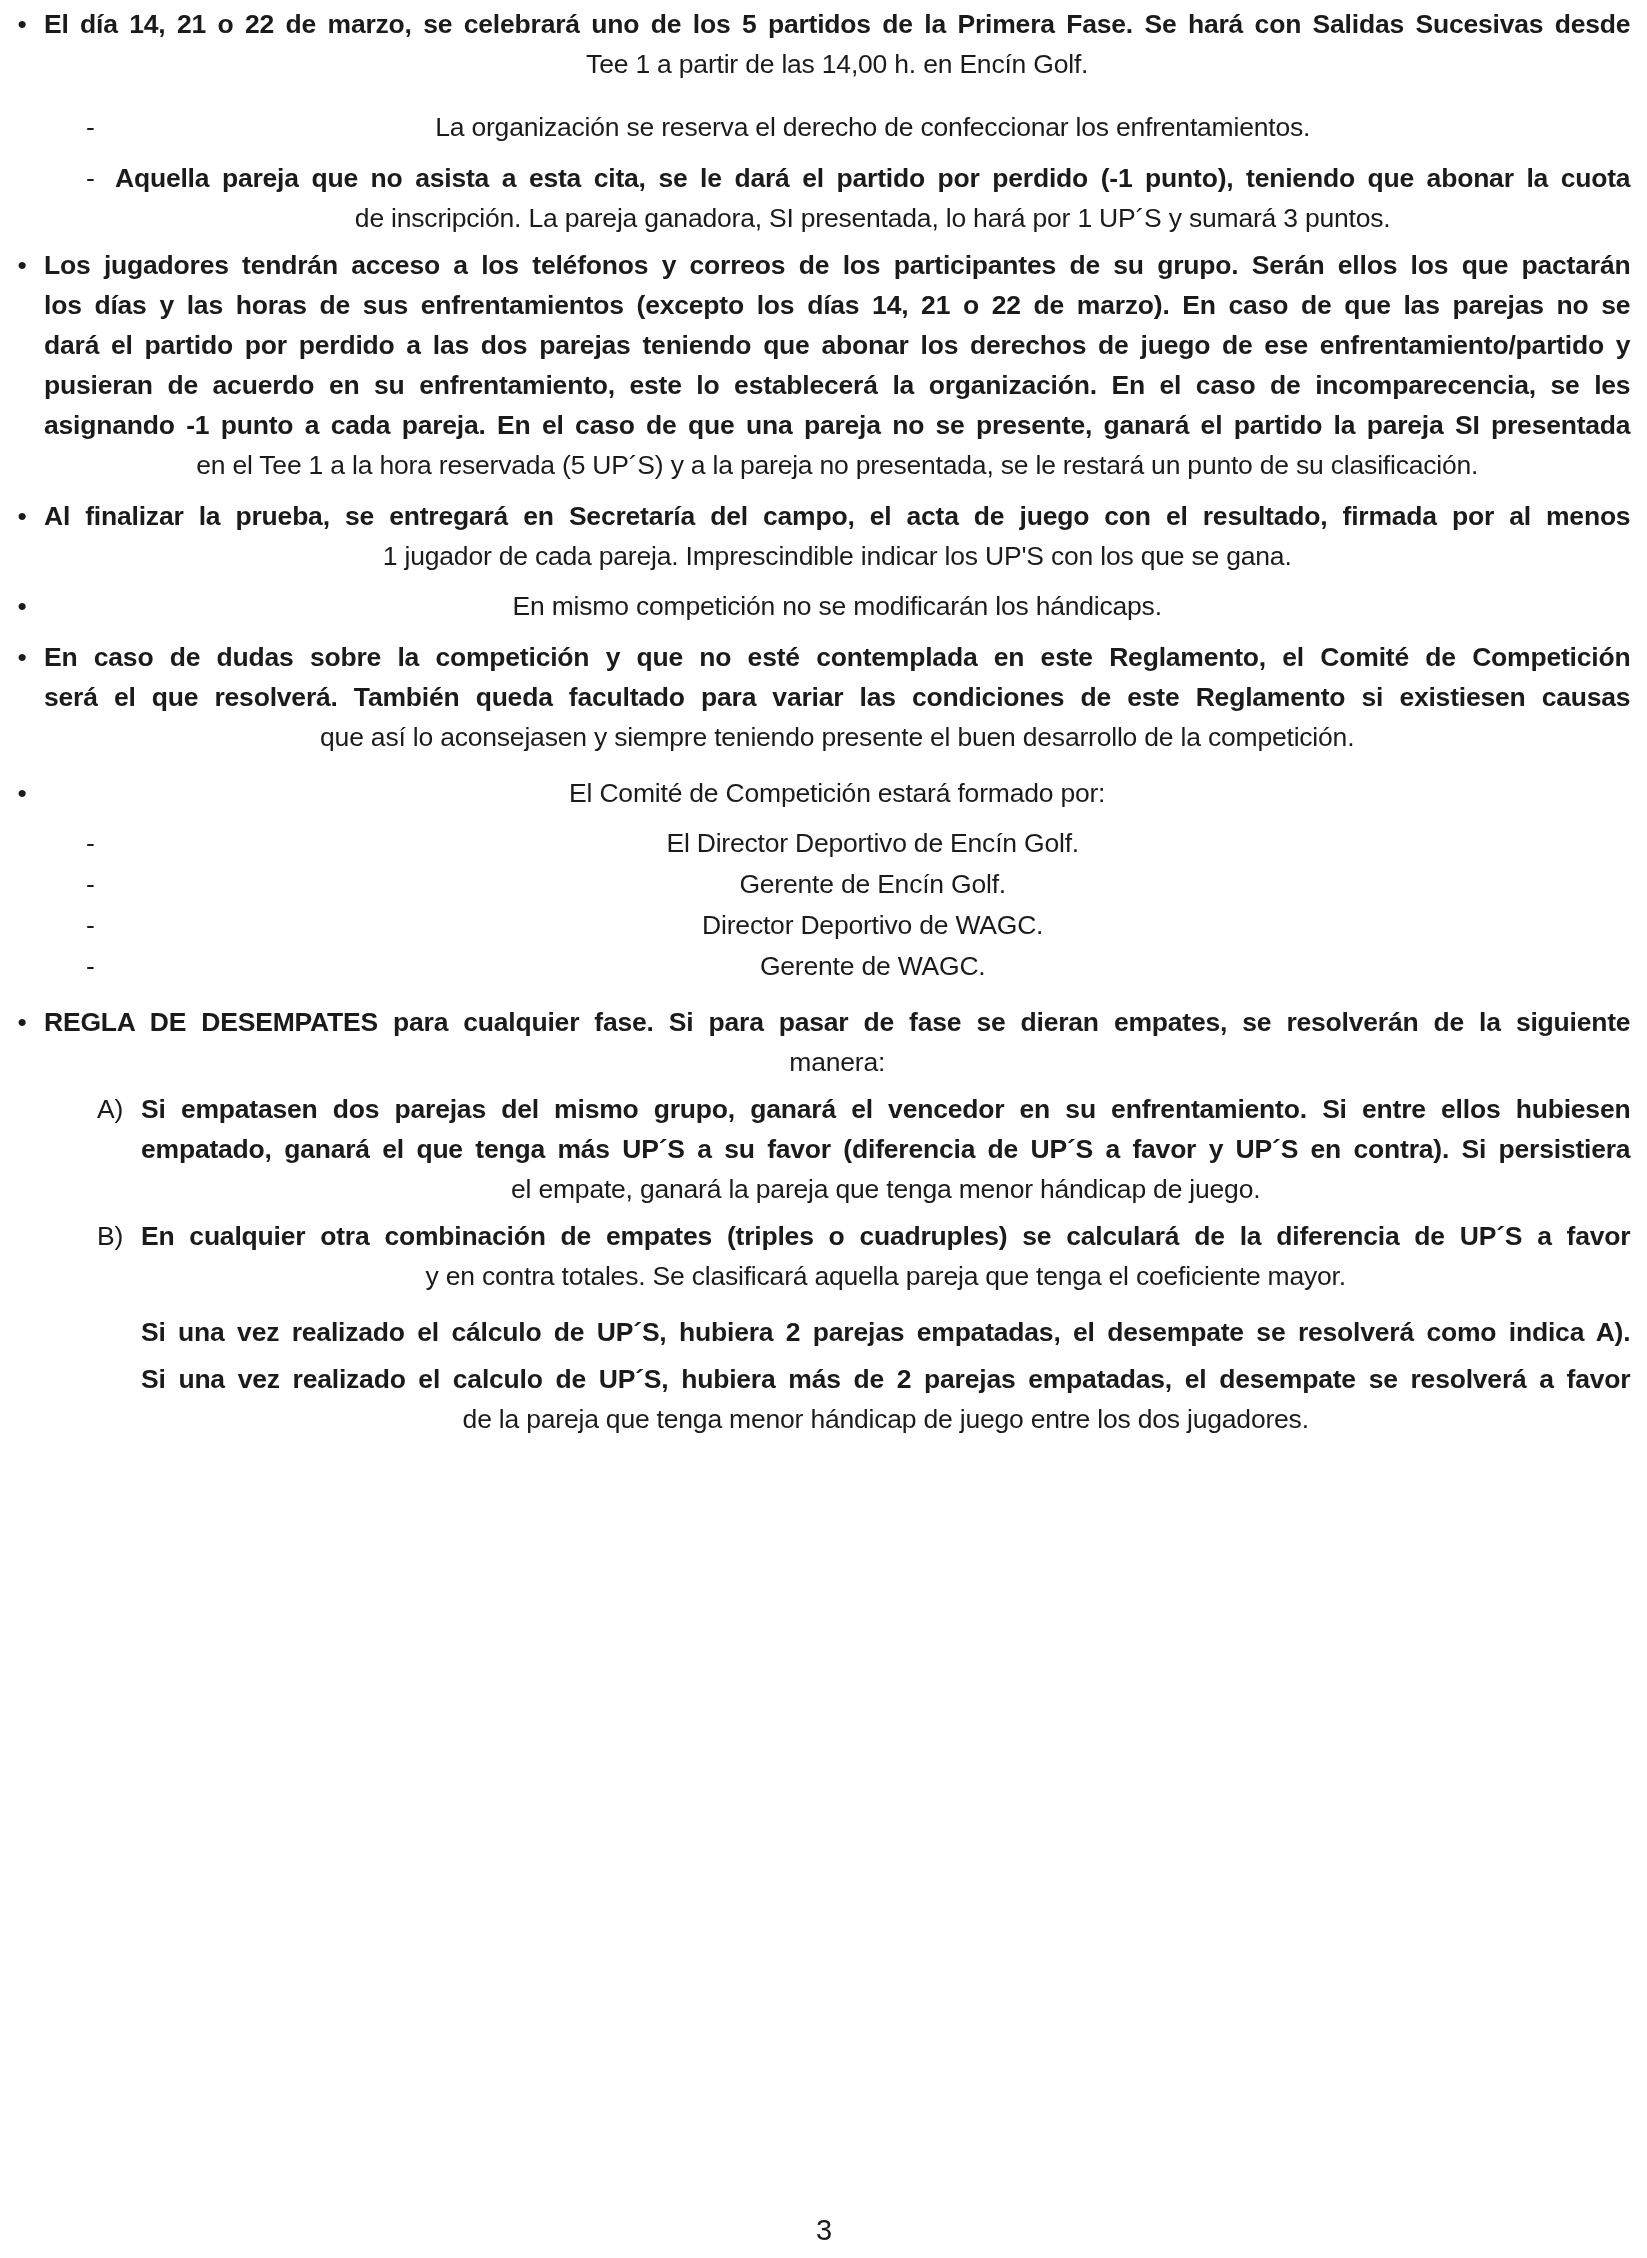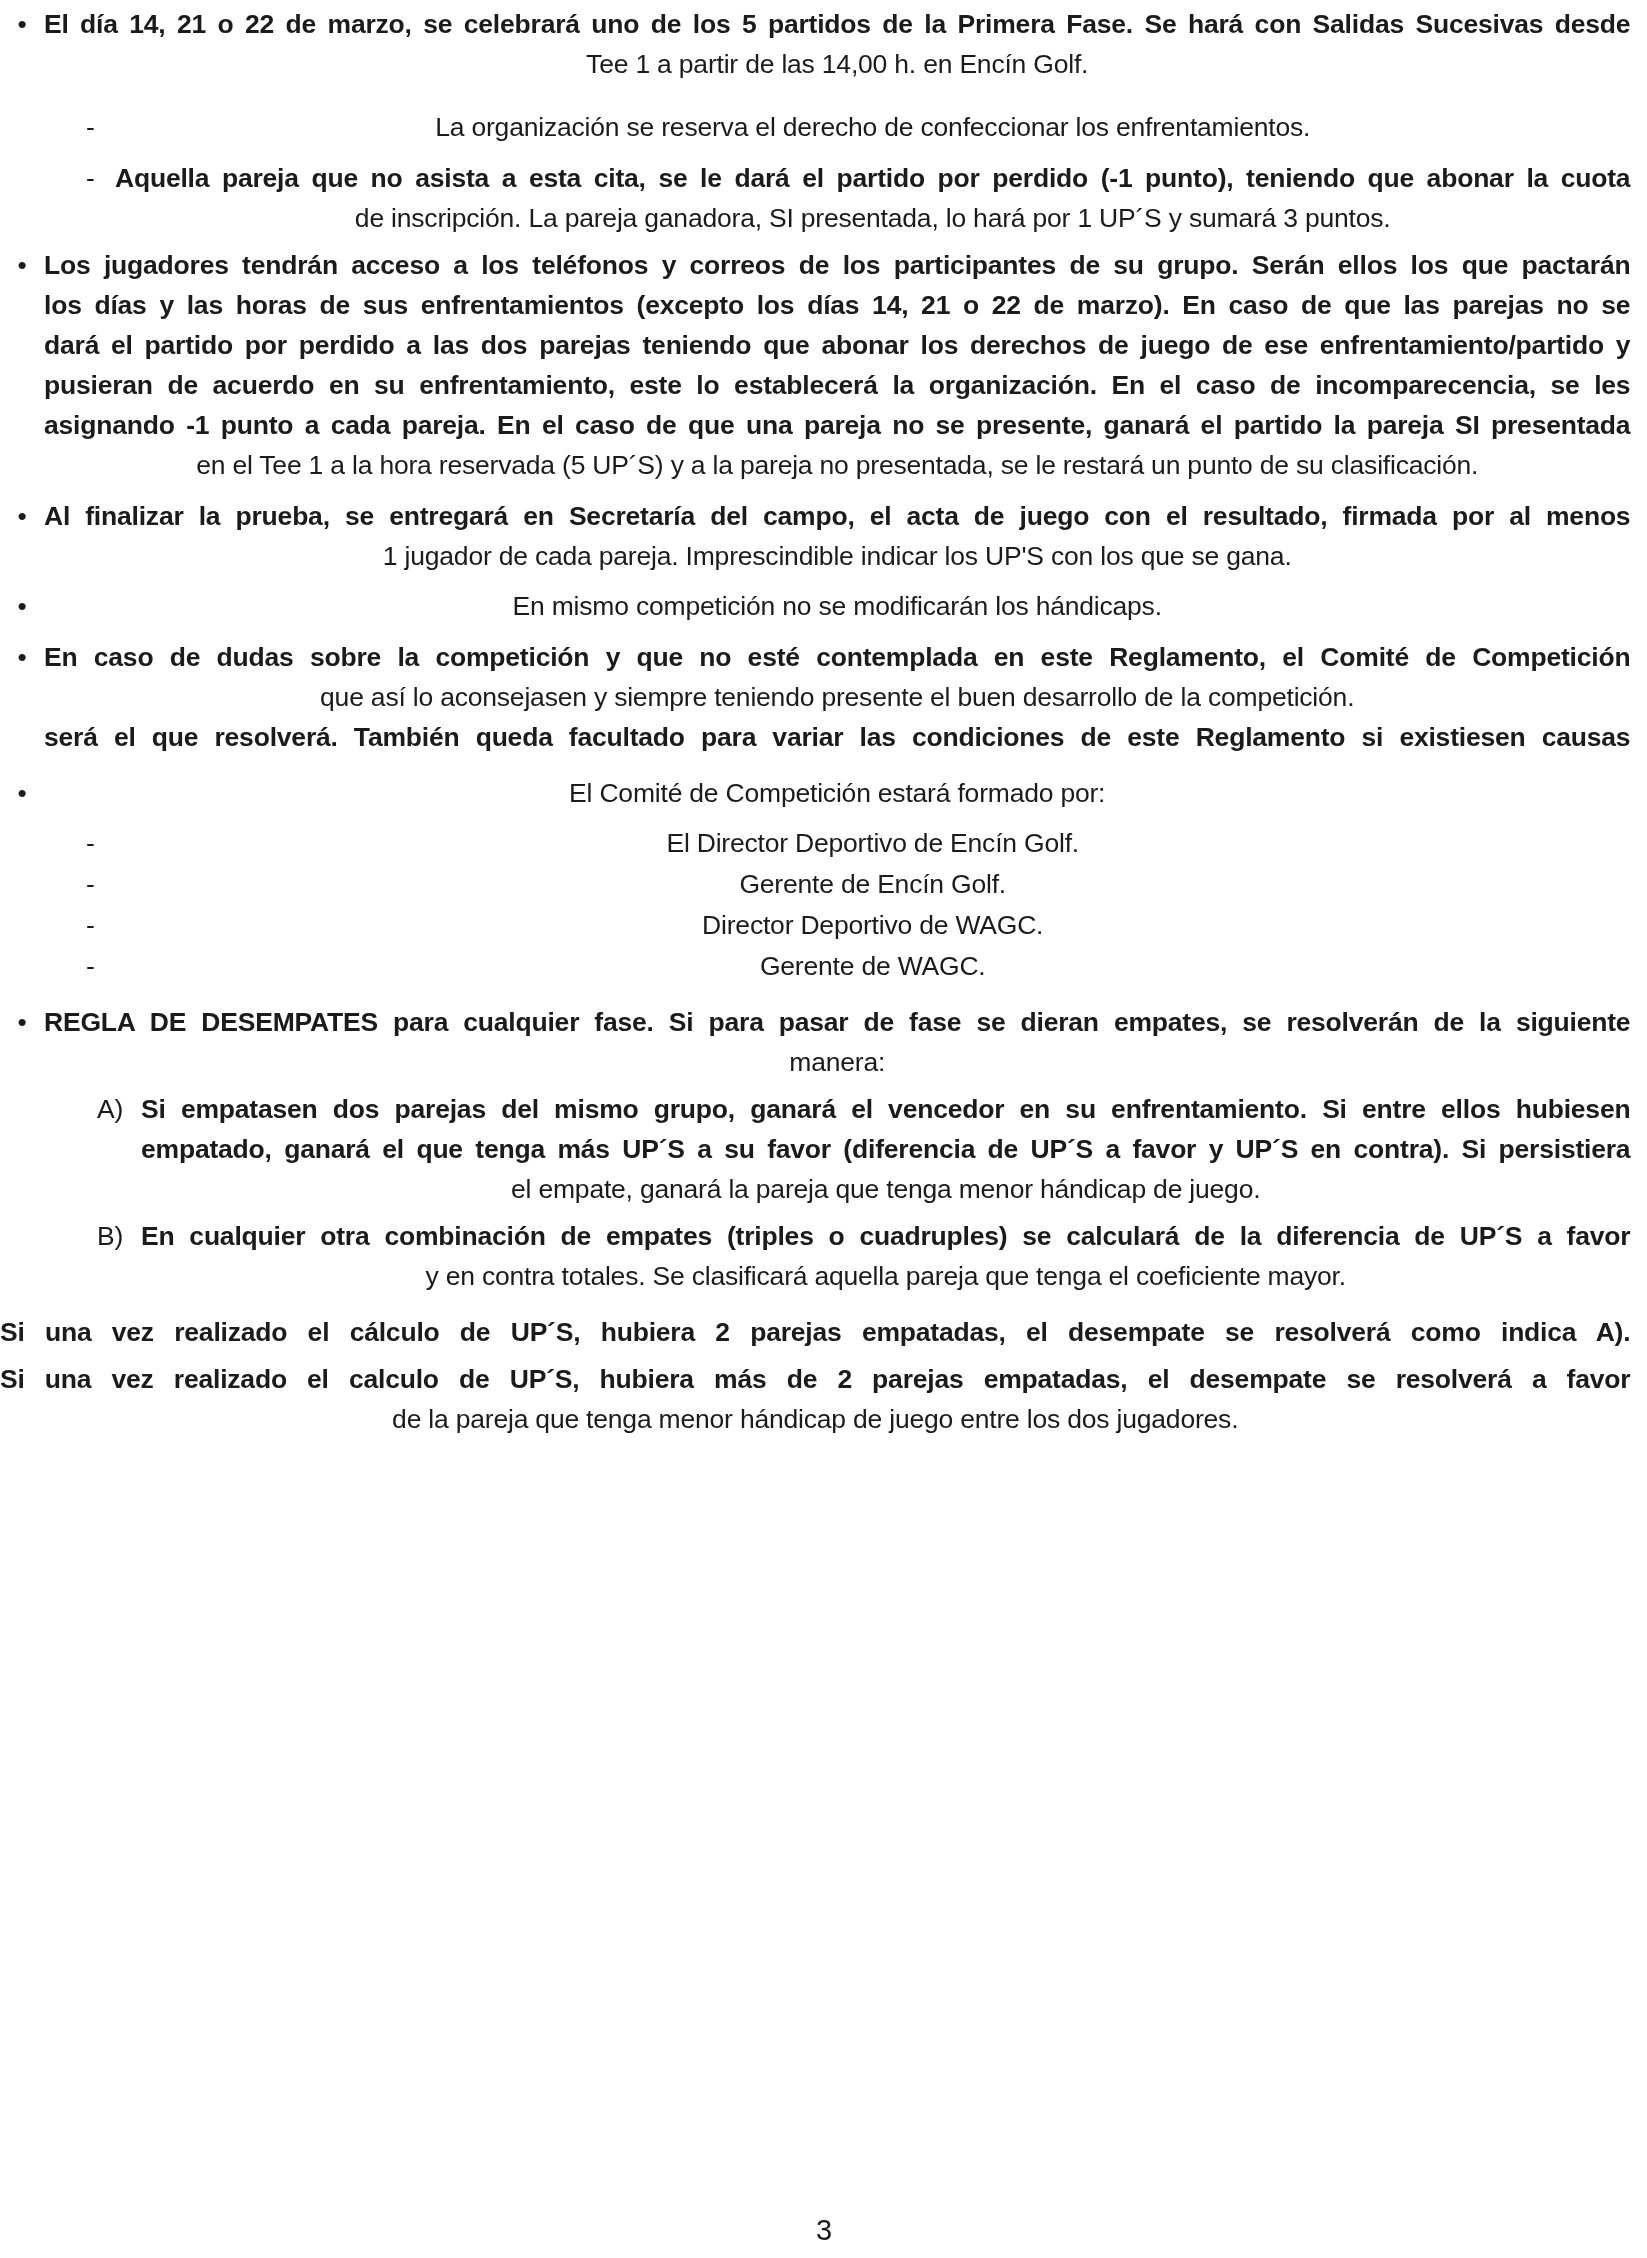--- a/index.html
+++ b/index.html
@@ -32,21 +32,21 @@
 
   .kind-bullet { padding-left: 44px; }
   .kind-bullet > .marker { left: 17.6px; }
 
   .kind-dash { padding-left: 115px; }
   .kind-dash > .marker { left: 86px; }
 
   .kind-alpha { padding-left: 141px; }
   .kind-alpha > .marker { left: 97px; }
 
-  .kind-para { }
+  .kind-para { padding-left: 141px; }
 
   .gap-none { margin-top: 0; }
   .gap-xs   { margin-top: 0.9px; }
   .gap-sm   { margin-top: 7px; }
   .gap-md   { margin-top: 10.6px; }
   .gap-lg   { margin-top: 16px; }
   .gap-xl   { margin-top: 23px; }
 
   .line { text-align: center; white-space: normal; }
   .line.jl {
@@ -100,22 +100,22 @@
         <div class="line jl">Al finalizar la prueba, se entregará en Secretaría del campo, el acta de juego con el resultado, firmada por al menos</div>
         <div class="line">1 jugador de cada pareja. Imprescindible indicar los UP'S con los que se gana.</div>
       </div>
       <div class="block kind-bullet gap-md">
         <span class="marker">•</span>
         <div class="line">En mismo competición no se modificarán los hándicaps.</div>
       </div>
       <div class="block kind-bullet gap-md">
         <span class="marker">•</span>
         <div class="line jl">En caso de dudas sobre la competición y que no esté contemplada en este Reglamento, el Comité de Competición</div>
+        <div class="line jl">será el que resolverá. También queda facultado para variar las condiciones de este Reglamento si existiesen causas</div>
         <div class="line">que así lo aconsejasen y siempre teniendo presente el buen desarrollo de la competición.</div>
-        <div class="line jl">será el que resolverá. También queda facultado para variar las condiciones de este Reglamento si existiesen causas</div>
       </div>
       <div class="block kind-bullet gap-lg">
         <span class="marker">•</span>
         <div class="line">El Comité de Competición estará formado por:</div>
       </div>
       <div class="block kind-dash gap-md">
         <span class="marker">-</span>
         <div class="line">El Director Deportivo de Encín Golf.</div>
       </div>
       <div class="block kind-dash gap-xs">

